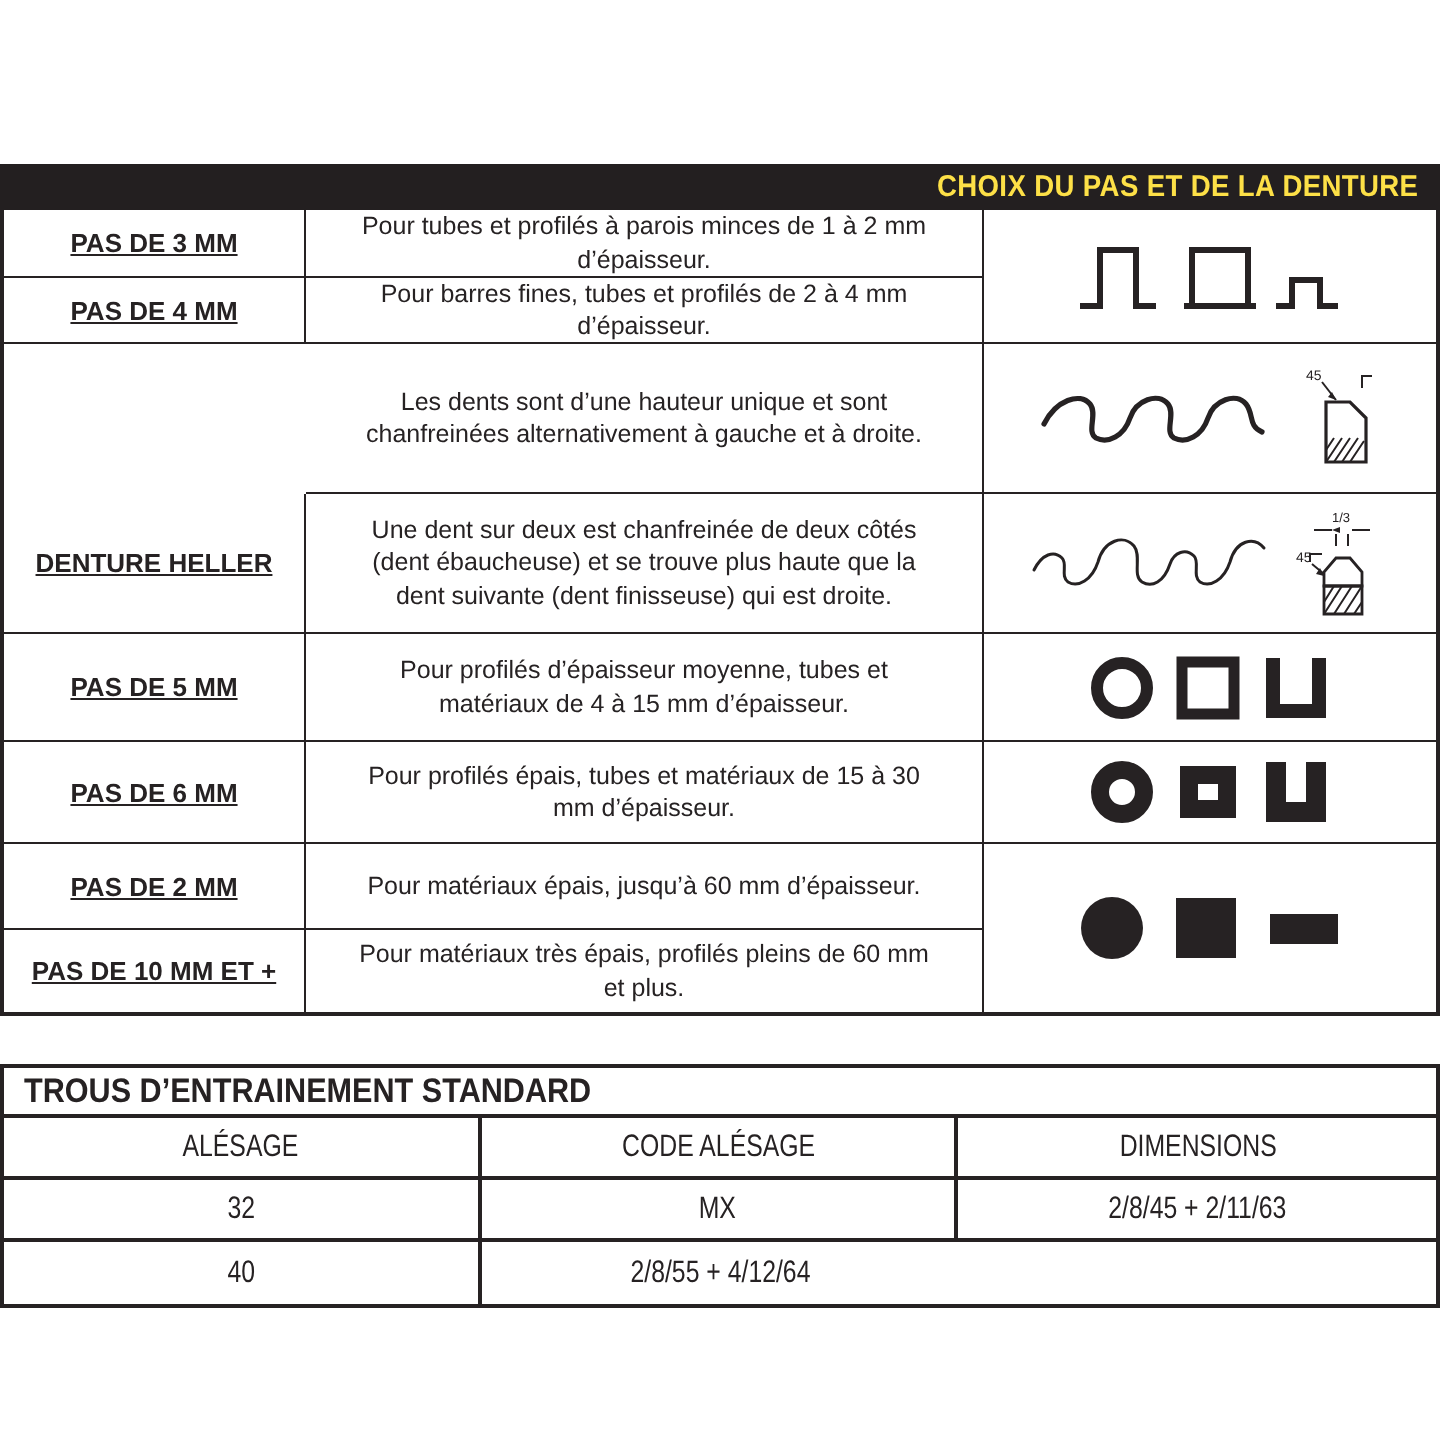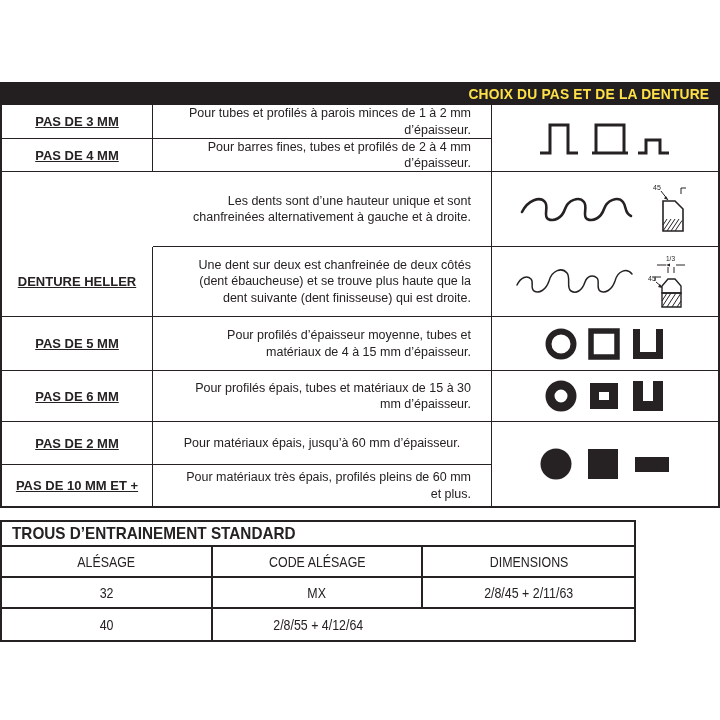--- a/index.html
+++ b/index.html
@@ -12,30 +12,30 @@
   .pitch-header { height:23px; background:#231f20; color:#fde047; display:flex;
                   align-items:center; justify-content:flex-end; }
   .pitch-header .t { font-weight:bold; font-size:15px; letter-spacing:.2px;
                      display:inline-block; transform:scaleX(.92); white-space:nowrap; }
   .pitch-grid { display:grid; grid-template-columns:151px 339px 1fr;
                 grid-template-rows:34px 33px 75px 70px 54px 51px 43px 41px; }
   .cell { display:flex; align-items:center; justify-content:center; text-align:center; }
   .lab { grid-column:1; border-right:1.5px solid #262223; border-bottom:1.5px solid #262223;
          font-weight:bold; font-size:13px; white-space:nowrap;text-decoration:underline; }
   .des { grid-column:2; border-right:1.5px solid #262223; border-bottom:1.5px solid #262223;
-         font-size:12.5px; line-height:1.32; padding:2px 20px;text-align:right; }
+         font-size:12.5px; line-height:1.32; padding:2px 20px; }
   .ico { grid-column:3; border-bottom:1.5px solid #262223; gap:0; }
   .r1{grid-row:1}.r2{grid-row:2}.r3{grid-row:3}.r4{grid-row:4}
   .r5{grid-row:5}.r6{grid-row:6}.r7{grid-row:7}.r8{grid-row:8}
   .i12{grid-row:1/3}.i78{grid-row:7/9}
   .nob { border-bottom:none !important; }
   svg { display:block; }
 
   
-  .drive-table { width:636px; margin-top:12px; border:2px solid #262223; }
+  .drive-table { width:720px; margin-top:24px; border:2px solid #262223; }
   .drive-title { height:25px; display:flex; align-items:center; padding-left:10px;
                  border-bottom:2px solid #262223; }
   .drive-title .t { font-weight:bold; font-size:17px; display:inline-block;
                     transform:scaleX(.9); transform-origin:left center; white-space:nowrap; }
   .drive-grid { display:grid; grid-template-columns:1fr 1fr 1fr;
                 grid-template-rows:31px 31px 31px; }
   .dcell { display:flex; align-items:center; justify-content:center; font-size:15.5px; }
   .dcell .cond { display:inline-block; transform:scaleX(.8); white-space:nowrap; }
   .dcell.bR { border-right:2px solid #262223; }
   .dcell.bB { border-bottom:2px solid #262223; }

